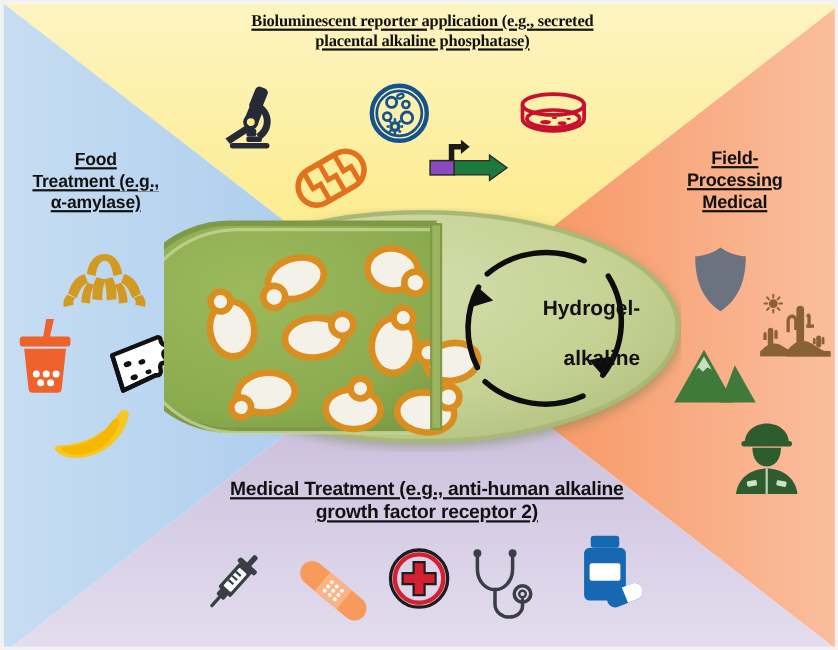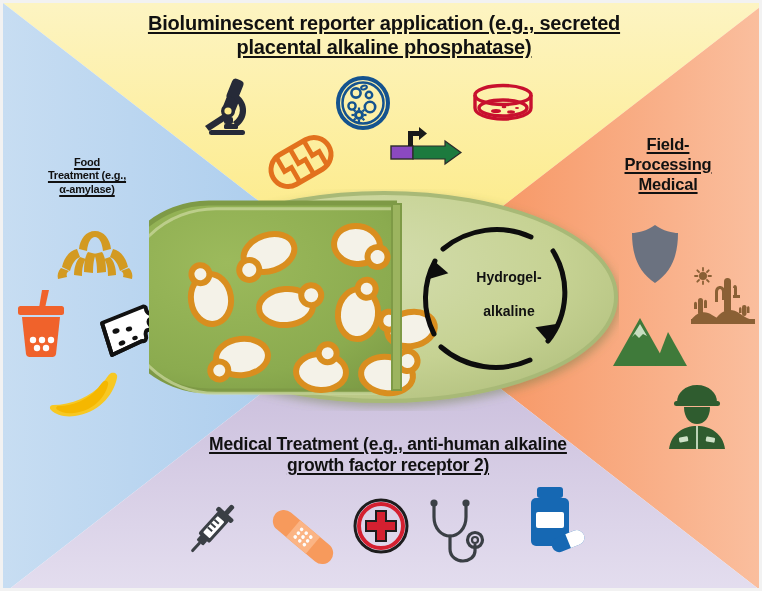--- a/index.html
+++ b/index.html
@@ -31,45 +31,45 @@
   }
   .heading span.ul{
     display:inline;
     text-decoration:underline;
     text-decoration-thickness:2px;
     text-underline-offset:2px;
   }
 
   #heading-top{
     left:131px;top:8px;width:500px;
-    font-size:20px;
+    font-size:15px;
+    font-family:Liberation Serif, serif;
   }
   #heading-left{
     left:8px;top:133px;width:152px;
-    font-size:11px;
-    margin-top:20px;
+    font-size:16px;
   }
   #heading-right{
     left:589px;top:131px;width:152px;
     font-size:16.5px;
   }
   #heading-bottom{
     left:150px;top:431px;width:470px;
     font-size:17.5px;
   }
 
   
   #oval-wrap{position:absolute;left:146px;top:186px;width:470px;height:222px;}
   #oval-wrap svg{display:block;}
 
   .oval-label{
     position:absolute;
     left:433px;top:266px;width:146px;
-    text-align:center;
-    font-size:14px;font-weight:bold;color:#111;
+    text-align:right;
+    font-size:19px;font-weight:bold;color:#111;
     line-height:1.22;
     pointer-events:none;
   }
 
   
   .icon{position:absolute;}
   .icon svg{display:block;overflow:visible;}
 </style>
 </head>
 <body>

